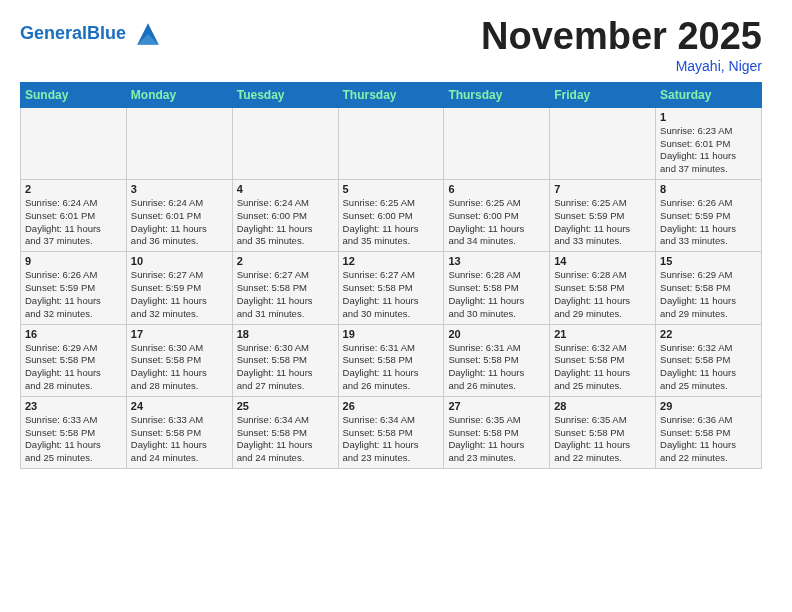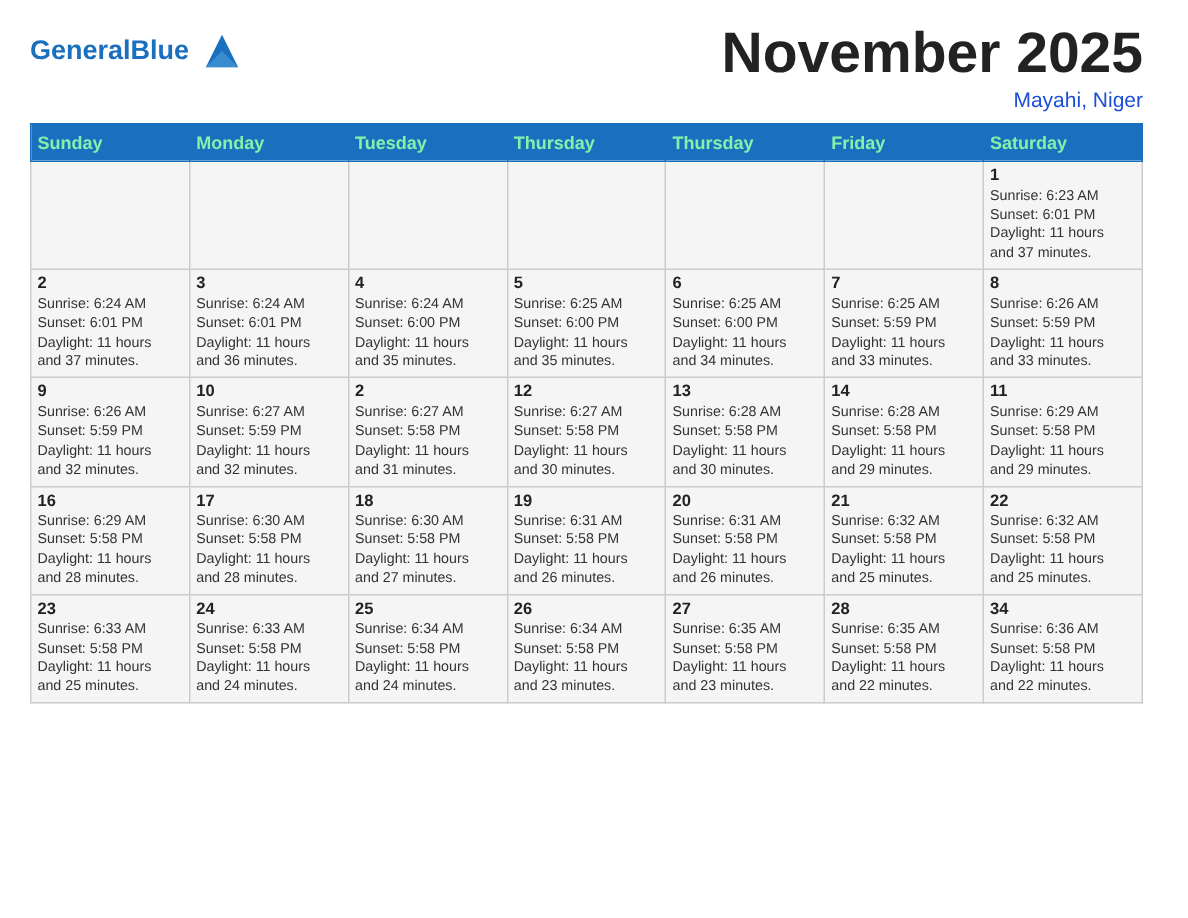--- a/index.html
+++ b/index.html
@@ -226,21 +226,21 @@
 and 30 minutes.</div>
           </td>
           <td>
             <span class="day-num">14</span>
             <div class="day-info" style="white-space: pre-line;">Sunrise: 6:28 AM
 Sunset: 5:58 PM
 Daylight: 11 hours
 and 29 minutes.</div>
           </td>
           <td>
-            <span class="day-num">11</span>
+            <span class="day-num">15</span>
             <div class="day-info" style="white-space: pre-line;">Sunrise: 6:29 AM
 Sunset: 5:58 PM
 Daylight: 11 hours
 and 29 minutes.</div>
           </td>
         </tr>
         <tr>
           <td>
             <span class="day-num">16</span>
             <div class="day-info" style="white-space: pre-line;">Sunrise: 6:29 AM
@@ -328,21 +328,21 @@
 and 23 minutes.</div>
           </td>
           <td>
             <span class="day-num">28</span>
             <div class="day-info" style="white-space: pre-line;">Sunrise: 6:35 AM
 Sunset: 5:58 PM
 Daylight: 11 hours
 and 22 minutes.</div>
           </td>
           <td>
-            <span class="day-num">34</span>
+            <span class="day-num">29</span>
             <div class="day-info" style="white-space: pre-line;">Sunrise: 6:36 AM
 Sunset: 5:58 PM
 Daylight: 11 hours
 and 22 minutes.</div>
           </td>
         </tr>
       </tbody>
   </table>
 </div>
 

